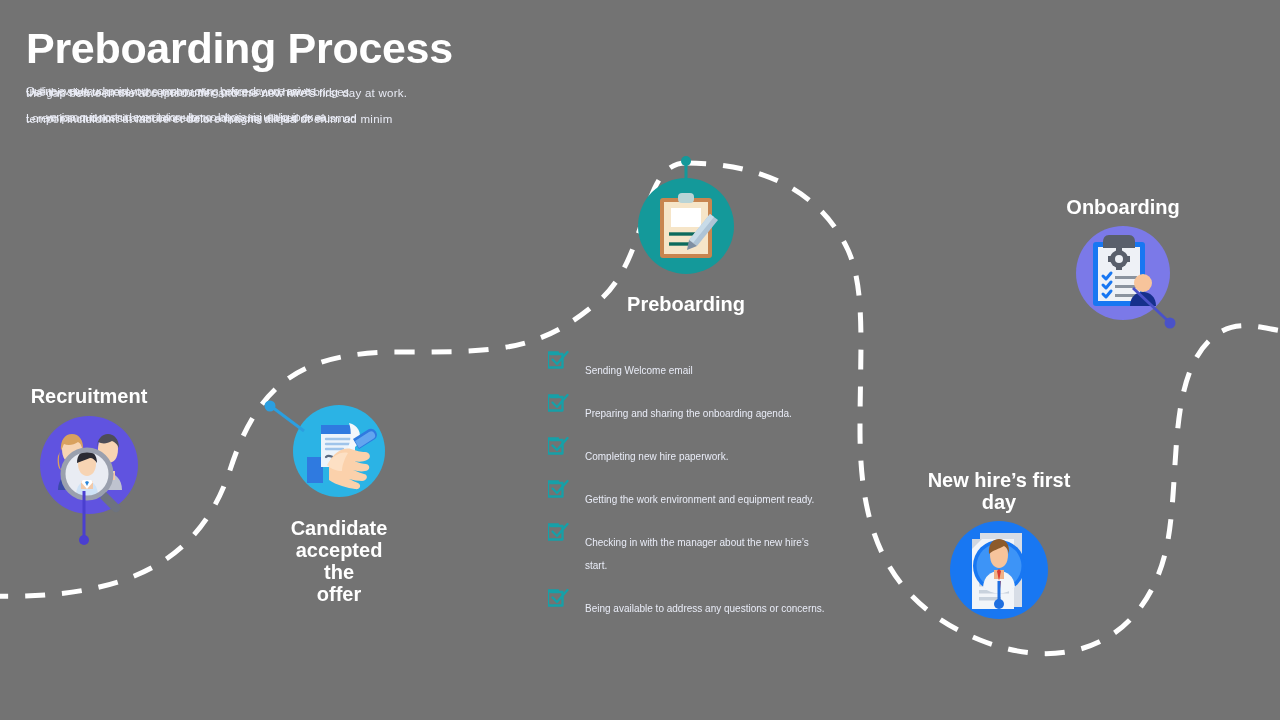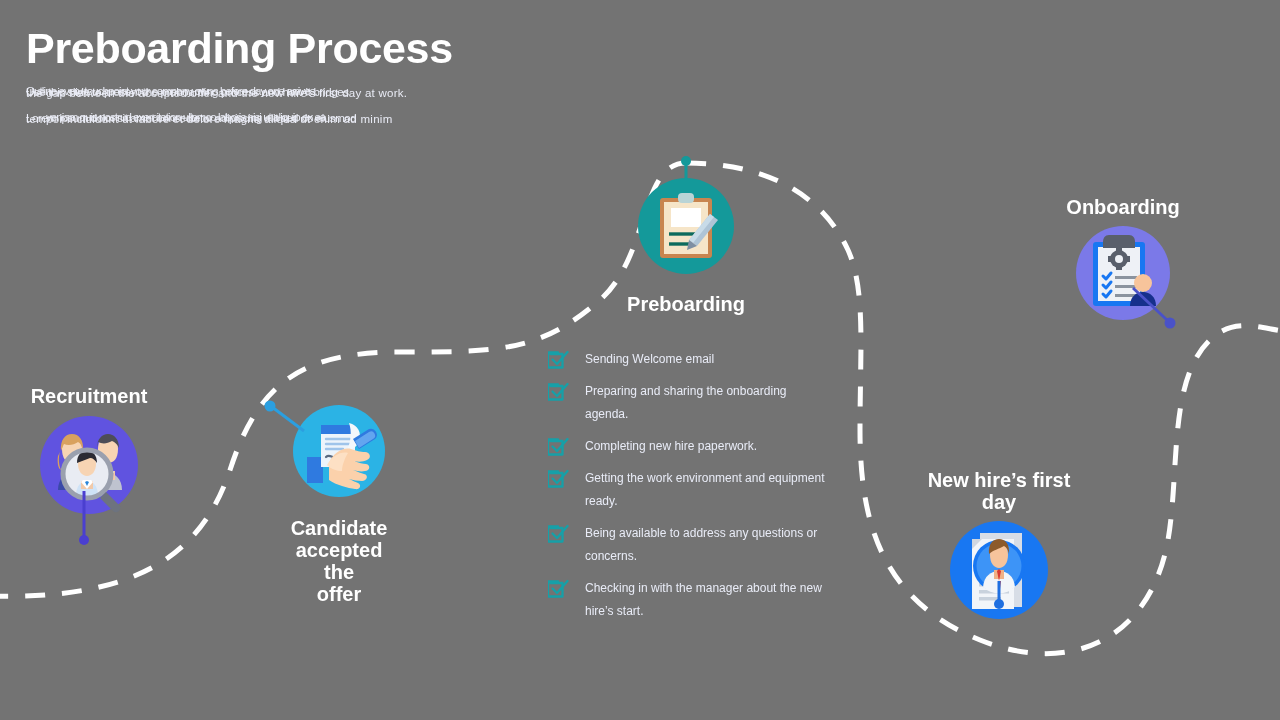--- a/index.html
+++ b/index.html
@@ -107,23 +107,24 @@
   }
   .check-box {
     flex: 0 0 auto;
     width: 21px;
     height: 21px;
     margin-right: 16px;
     margin-top: 2px;
   }
   .check-text {
     color: #e9ecf7;
-    font-size: 12px;
+    font-size: 10px;
     line-height: 23px;
     font-family: "Liberation Sans", sans-serif;
+    margin-top: 11px;
   }
 
   
   #node-recruitment       { left: 28px;   top: 385px;  width: 122px; }
   #node-candidate         { left: 278px;  top: 405px;  width: 122px; }
   #node-preboarding       { left: 626px;  top: 178px;  width: 120px; }
   #node-newhire           { left: 920px;  top: 469px;  width: 158px; }
   #node-onboarding        { left: 1063px; top: 196px;  width: 120px; }
 </style>
 </head>
@@ -356,26 +357,26 @@
       </span>
       <span class="check-text">Getting the work environment and equipment ready.</span>
     </div>
     <div class="check-item">
       <span class="check-box">
         <svg width="21" height="21" viewBox="0 0 21 21">
           <path d="M2.5 4 h12 v13.5 h-14.5 v-15 h10" fill="none" stroke="#16a0a8" stroke-width="2.3" stroke-linecap="round" stroke-linejoin="round"></path>
           <path d="M4.5 9.5 l4.5 4.5 l10.5 -12" fill="none" stroke="#16a0a8" stroke-width="2.3" stroke-linecap="round" stroke-linejoin="round"></path>
         </svg>
       </span>
+      <span class="check-text">Checking in with the manager about the new hire’s start.</span>
+    </div>
+    <div class="check-item">
+      <span class="check-box">
+        <svg width="21" height="21" viewBox="0 0 21 21">
+          <path d="M2.5 4 h12 v13.5 h-14.5 v-15 h10" fill="none" stroke="#16a0a8" stroke-width="2.3" stroke-linecap="round" stroke-linejoin="round"></path>
+          <path d="M4.5 9.5 l4.5 4.5 l10.5 -12" fill="none" stroke="#16a0a8" stroke-width="2.3" stroke-linecap="round" stroke-linejoin="round"></path>
+        </svg>
+      </span>
       <span class="check-text">Being available to address any questions or concerns.</span>
     </div>
-    <div class="check-item">
-      <span class="check-box">
-        <svg width="21" height="21" viewBox="0 0 21 21">
-          <path d="M2.5 4 h12 v13.5 h-14.5 v-15 h10" fill="none" stroke="#16a0a8" stroke-width="2.3" stroke-linecap="round" stroke-linejoin="round"></path>
-          <path d="M4.5 9.5 l4.5 4.5 l10.5 -12" fill="none" stroke="#16a0a8" stroke-width="2.3" stroke-linecap="round" stroke-linejoin="round"></path>
-        </svg>
-      </span>
-      <span class="check-text">Checking in with the manager about the new hire’s start.</span>
-    </div>
   </div>
 
 </div>
 
 </body></html>

